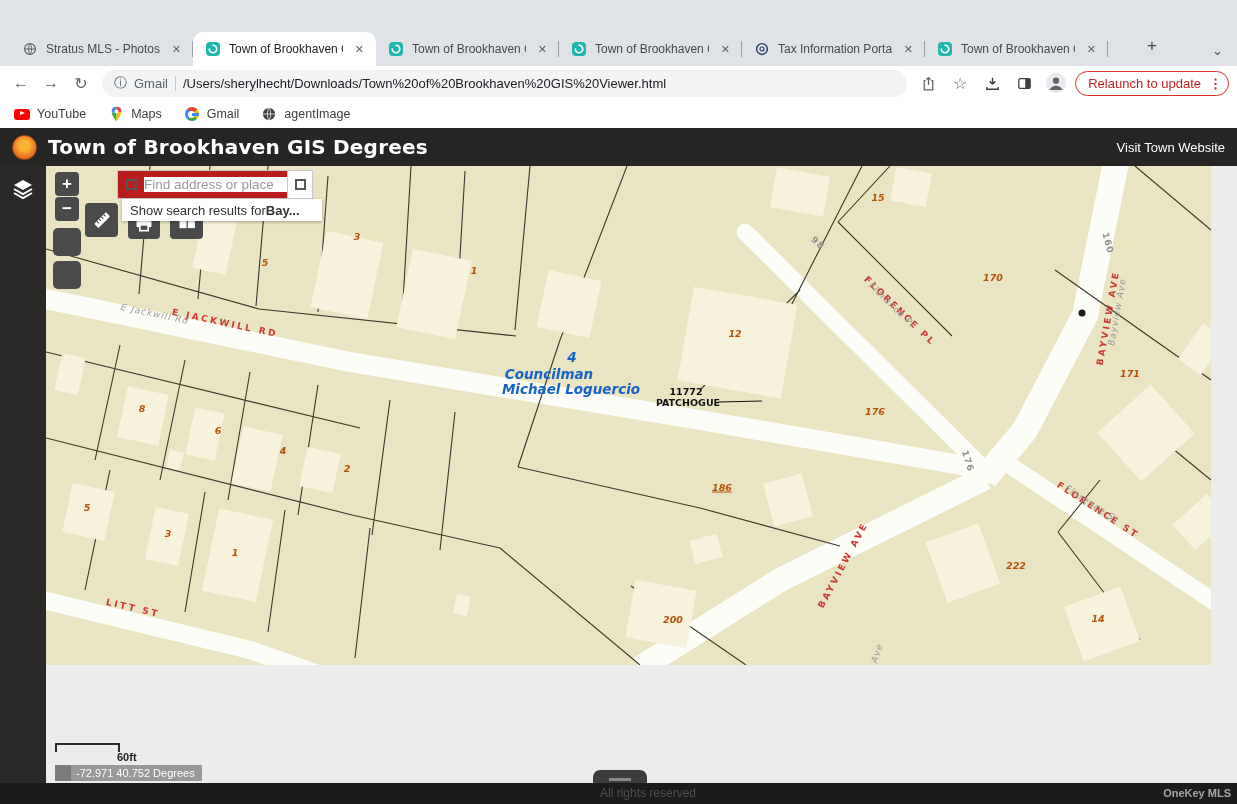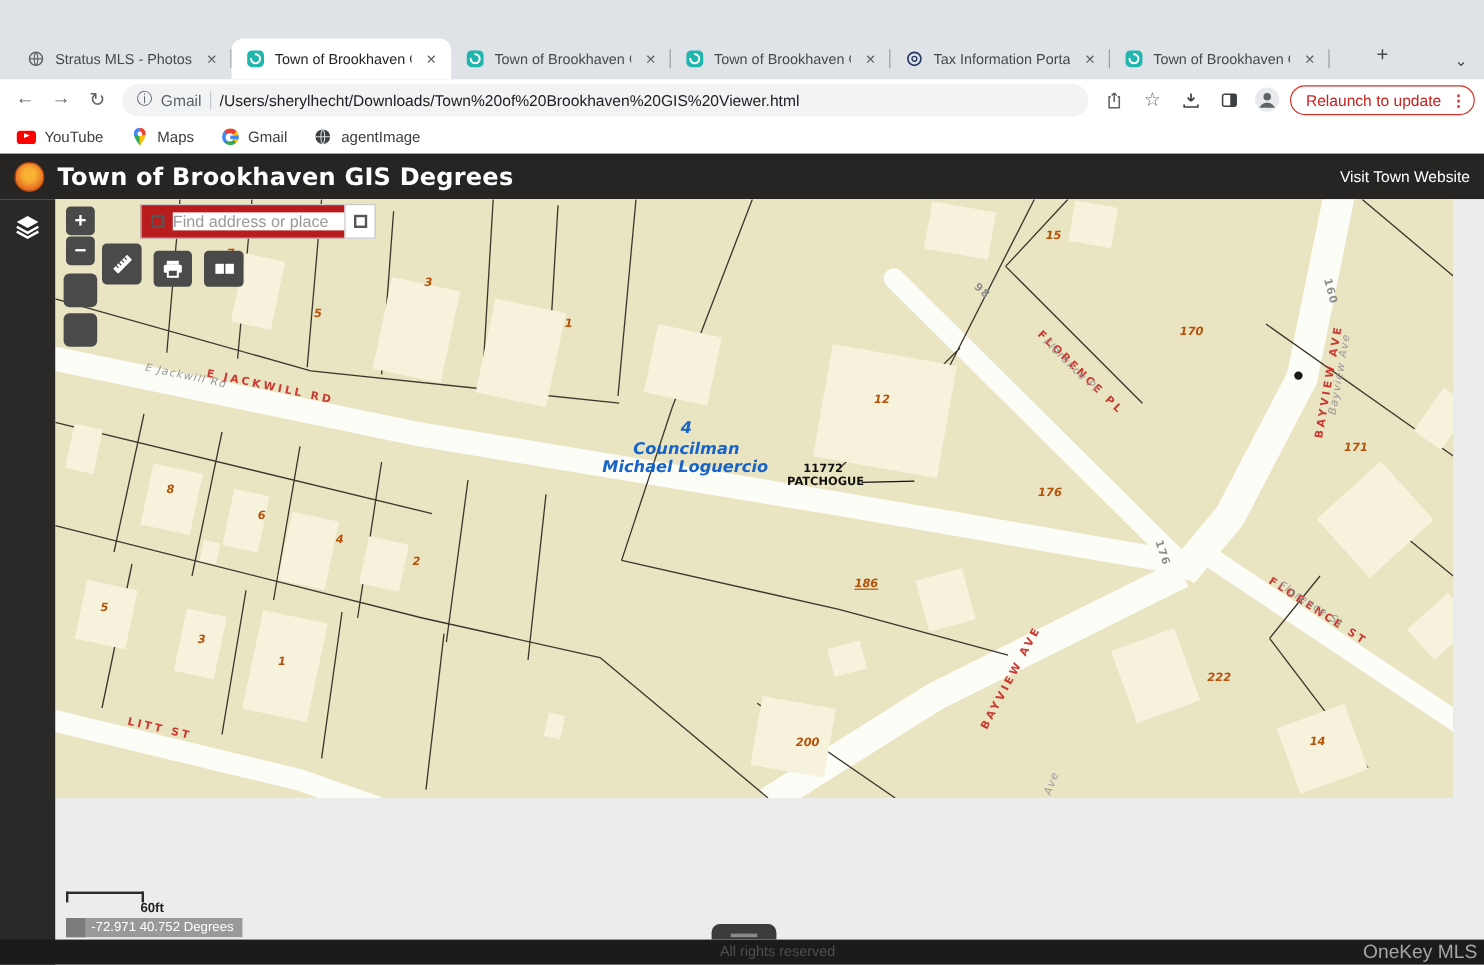--- a/index.html
+++ b/index.html
@@ -74,21 +74,21 @@
 
   
   .scalebar { position:absolute; left:55px; top:577px; z-index:4; }
   .bracket { width:65px; height:9px; border-top:2px solid #2b2b2b; border-left:2px solid #2b2b2b; border-right:2px solid #2b2b2b; }
   .scale-label { position:absolute; left:62px; top:8px; font-size:11px; font-weight:bold; color:#222; }
   .coords { position:absolute; left:55px; top:599px; height:16px; background:#999; display:flex; align-items:center; z-index:4; }
   .coords-sq { width:16px; height:16px; background:#7b7b7b; margin-right:5px; }
   .coords-text { color:#fff; font-size:11px; padding-right:7px; }
   .bottom-bar { position:absolute; left:0; bottom:0; width:1237px; height:21px; background:#1b1b1b; z-index:9; }
   .rights { position:absolute; left:620px; transform:translateX(-50%); line-height:21px; font-size:12px; color:#4f4f4f;margin-left:28px; }
-  .brand { position:absolute; right:6px; line-height:21px; font-size:16px; font-weight:normal; color:#a5a5a5; }
+  .brand { position:absolute; right:6px; line-height:21px; font-size:11px; font-weight:bold; color:#a5a5a5; }
   .handle { position:absolute; left:593px; top:-13px; width:54px; height:13px; background:#3c3c3c; border-radius:7px 7px 0 0; }
   .handle::after { content:""; position:absolute; left:16px; bottom:2px; width:22px; height:3px; background:#8a8a8a; }
 </style>
 </head>
 <body>
 
 <div class="tabstrip">
   <div class="tabs" id="tabs">
       <div class="tab">
         <span class="favicon">
@@ -330,21 +330,21 @@
         <span class="ml parcel" style="left: 41px; top: 341px; transform: translate(-50%, -50%) rotate(0deg);">5</span>
         <span class="ml parcel" style="left: 122px; top: 367px; transform: translate(-50%, -50%) rotate(0deg);">3</span>
         <span class="ml parcel" style="left: 189px; top: 386px; transform: translate(-50%, -50%) rotate(0deg);">1</span>
         <span class="ml parcel" style="left: 970px; top: 399px; transform: translate(-50%, -50%) rotate(0deg);">222</span>
         <span class="ml parcel" style="left: 627px; top: 453px; transform: translate(-50%, -50%) rotate(0deg);">200</span>
         <span class="ml parcel" style="left: 1052px; top: 452px; transform: translate(-50%, -50%) rotate(0deg);">14</span>
         <span class="ml graynum" style="left: 772px; top: 77px; transform: translate(-50%, -50%) rotate(42deg);">98</span>
         <span class="ml graynum" style="left: 1062px; top: 77px; transform: translate(-50%, -50%) rotate(75deg);">160</span>
         <span class="ml graynum" style="left: 922px; top: 295px; transform: translate(-50%, -50%) rotate(72deg);">176</span>
         <span class="ml blue" style="left: 526px; top: 191px; transform: translate(-50%, -50%) rotate(0deg);">4</span>
-        <span class="ml blue" style="left: 526px; top: 208px; transform: translate(-50%, -50%) rotate(0deg);">Councilman</span>
+        <span class="ml blue" style="left: 503px; top: 208px; transform: translate(-50%, -50%) rotate(0deg);">Councilman</span>
         <span class="ml blue" style="left: 525px; top: 223px; transform: translate(-50%, -50%) rotate(0deg);">Michael Loguercio</span>
         <span class="ml addr" style="left: 640px; top: 225px; transform: translate(-50%, -50%) rotate(0deg);">11772</span>
         <span class="ml addr" style="left: 642px; top: 236px; transform: translate(-50%, -50%) rotate(0deg);">PATCHOGUE</span>
         <span class="ml street-red" style="left: 179px; top: 157px; transform: translate(-50%, -50%) rotate(12deg);">E JACKWILL RD</span>
         <span class="ml street-red" style="left: 87px; top: 442px; transform: translate(-50%, -50%) rotate(13deg);">LITT ST</span>
         <span class="ml street-red" style="left: 854px; top: 145px; transform: translate(-50%, -50%) rotate(44deg);">FLORENCE PL</span>
         <span class="ml street-red" style="left: 1062px; top: 152px; transform: translate(-50%, -50%) rotate(-80deg);">BAYVIEW AVE</span>
         <span class="ml street-red" style="left: 797px; top: 399px; transform: translate(-50%, -50%) rotate(-62deg);">BAYVIEW AVE</span>
         <span class="ml street-red" style="left: 1052px; top: 344px; transform: translate(-50%, -50%) rotate(33deg);">FLORENCE ST</span>
         <span class="ml street-gray" style="left: 109px; top: 148px; transform: translate(-50%, -50%) rotate(12deg);">E Jackwill Rd</span>
@@ -366,20 +366,24 @@
         </span>
       <input type="text" placeholder="Find address or place" style="">
       <span class="sb-seg" style="width:24px;">
           <span class="sb-square"></span>
         </span>
     </div>
     <div class="search-extra">
         <span class="sb-square"></span>
       </div>
 
+    <div class="suggestion">
+      <span>Show search results for </span>
+        <b>Bay...</b>
+    </div>
 
     <div class="toolbtn" style="left:39px; top:37px; width:33px; height:34px;">
       <svg width="22" height="22" viewBox="0 0 24 24">
           <g transform="rotate(-45 12 12)">
             <rect x="3" y="9" width="18" height="6.5" rx="1" fill="#fff"></rect>
             <path d="M7 9v3M10.5 9v3M14 9v3M17.5 9v3" stroke="#4a4a4a" stroke-width="1.2"></path>
           </g>
         </svg>
     </div>
     <div class="toolbtn" style="left:82px; top:43px; width:32px; height:30px;">

